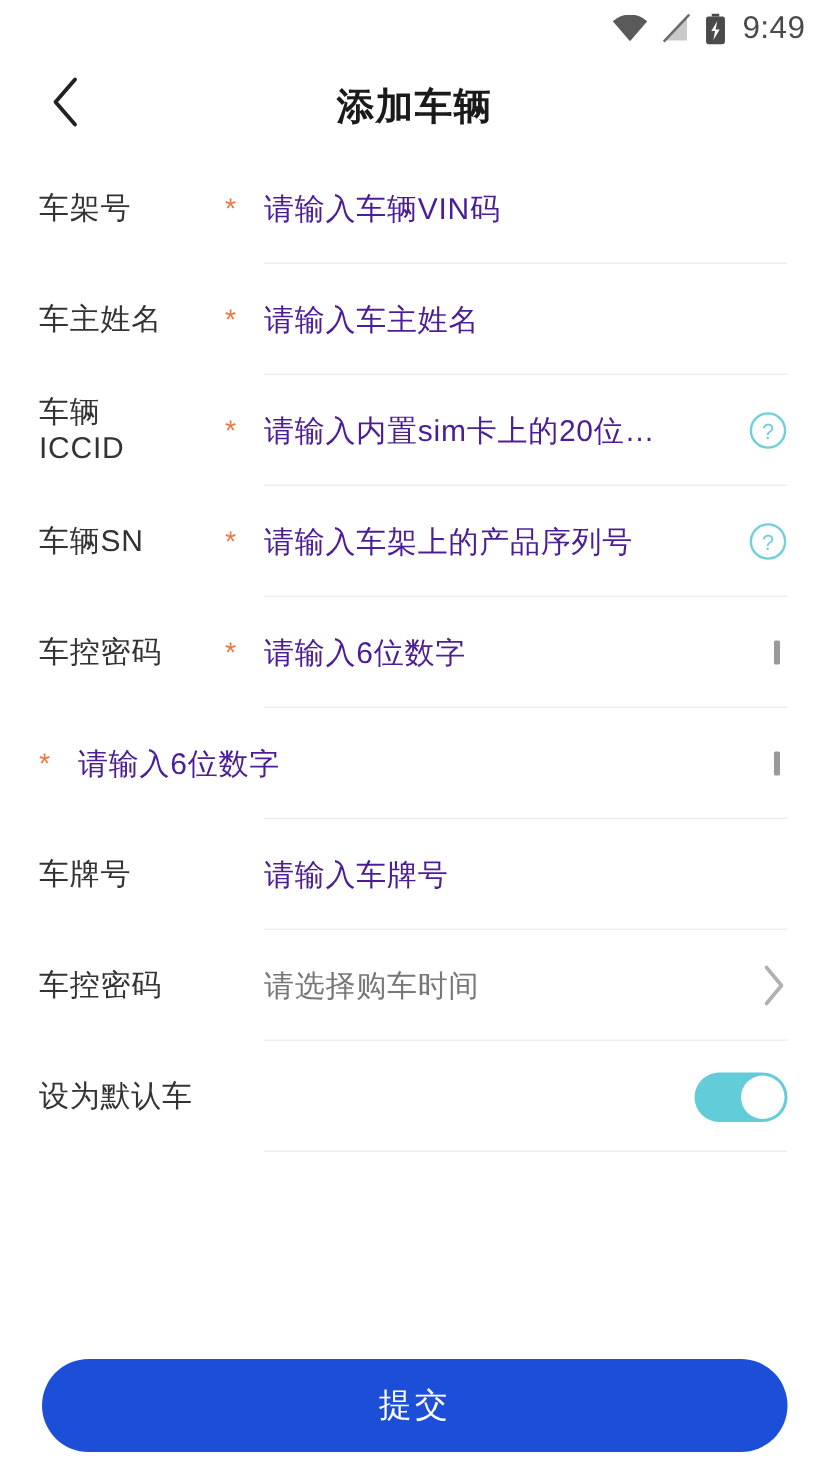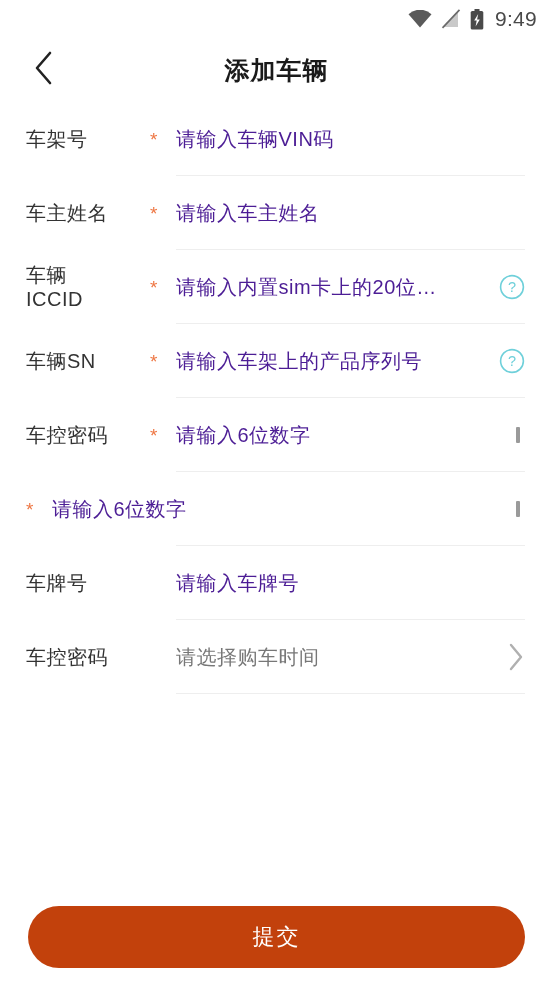--- a/index.html
+++ b/index.html
@@ -176,21 +176,21 @@
     left: 0;
     right: 0;
     bottom: 15px;
     padding: 0 28px;
   }
   .submit-btn {
     width: 100%;
     height: 62px;
     border: none;
     border-radius: 31px;
-    background: #c2410c;
+    background: #1d4ed8;
     color: #ffffff;
     font-size: 22px;
     letter-spacing: 2px;
     font-family: "Liberation Sans", "DejaVu Sans", sans-serif;
     cursor: pointer;
   }
 </style>
 </head>
 <body>
 
@@ -318,20 +318,27 @@
         <div class="field-input value-dark">请选择购车时间</div>
         <span class="chevron-right">
           <svg width="18" height="30" viewBox="0 0 18 30">
             <polyline points="4,3 14,15 4,27" fill="none" stroke="#b0b0b0" stroke-width="2.4" stroke-linecap="round" stroke-linejoin="round"></polyline>
           </svg>
         </span>
       </div>
       <div class="sep"></div>
     </div>
 
+    <div class="row">
+      <div class="label">设为默认车</div>
+      <div class="toggle">
+        <div class="knob"></div>
+      </div>
+      <div class="sep"></div>
+    </div>
 
   </div>
 
   <div class="submit-wrap">
     <button class="submit-btn">提交</button>
   </div>
 
 </div>
 
 </body></html>

